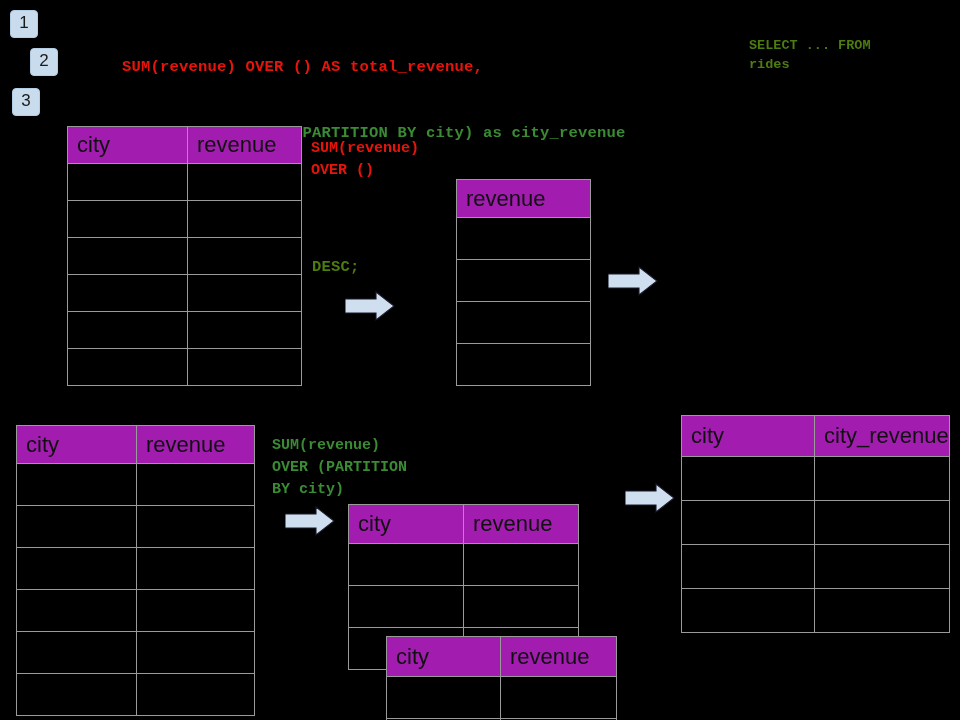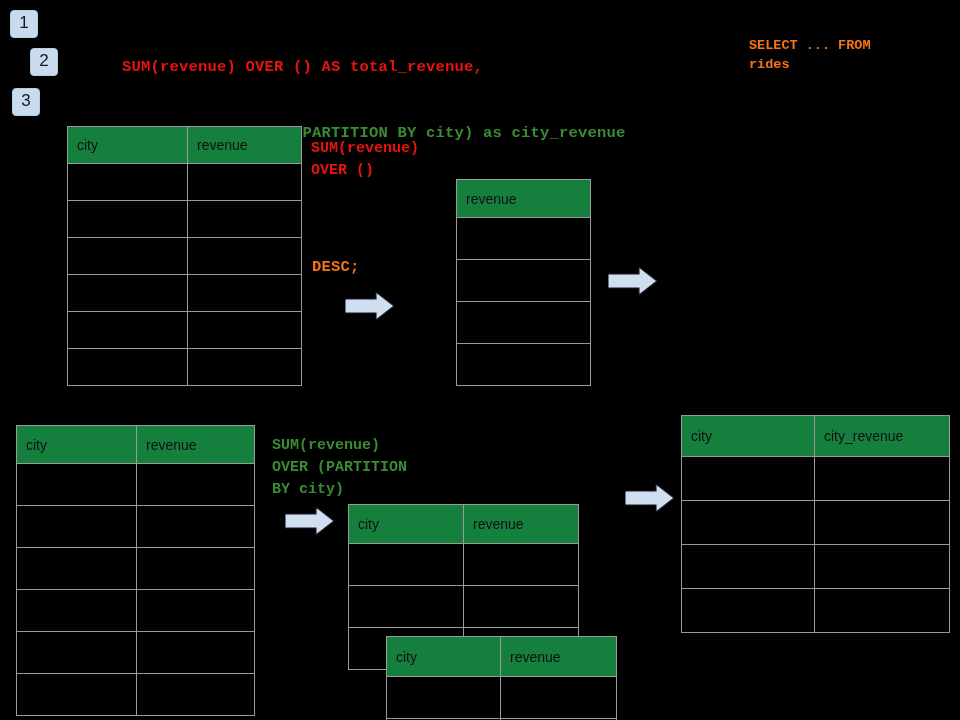--- a/index.html
+++ b/index.html
@@ -35,21 +35,21 @@
   .sql-block {
     position: absolute;
     font-family: "Liberation Mono", monospace;
     font-size: 15.5px;
     line-height: 22.3px;
     font-weight: bold;
     white-space: pre;
     letter-spacing: 0.2px;
   }
   .sql-line { white-space: pre; }
-  .c-purple { color: #f97316; }
+  .c-purple { color: #4d7c0f; }
   .c-red    { color: #e8140c; }
   .c-green  { color: #3a8b34; }
 
   
   .annot {
     position: absolute;
     font-family: "Liberation Mono", monospace;
     font-size: 15px;
     line-height: 22px;
     font-weight: bold;
@@ -67,25 +67,25 @@
     table-layout: fixed;
     background: #000000;
   }
   .tbl td, .tbl th {
     border: 1px solid #9a9a9a;
     padding: 0;
     margin: 0;
     background: #000000;
   }
   .tbl th {
-    background: #15803d;
+    background: #a21caf;
     color: #101010;
     font-family: "Liberation Sans", sans-serif;
     font-weight: normal;
-    font-size: 14px;
+    font-size: 22px;
     text-align: left;
     padding: 0 0 0 9px;
   }
 
   
   .arrow {
     position: absolute;
     line-height: 0;
   }
 </style>

